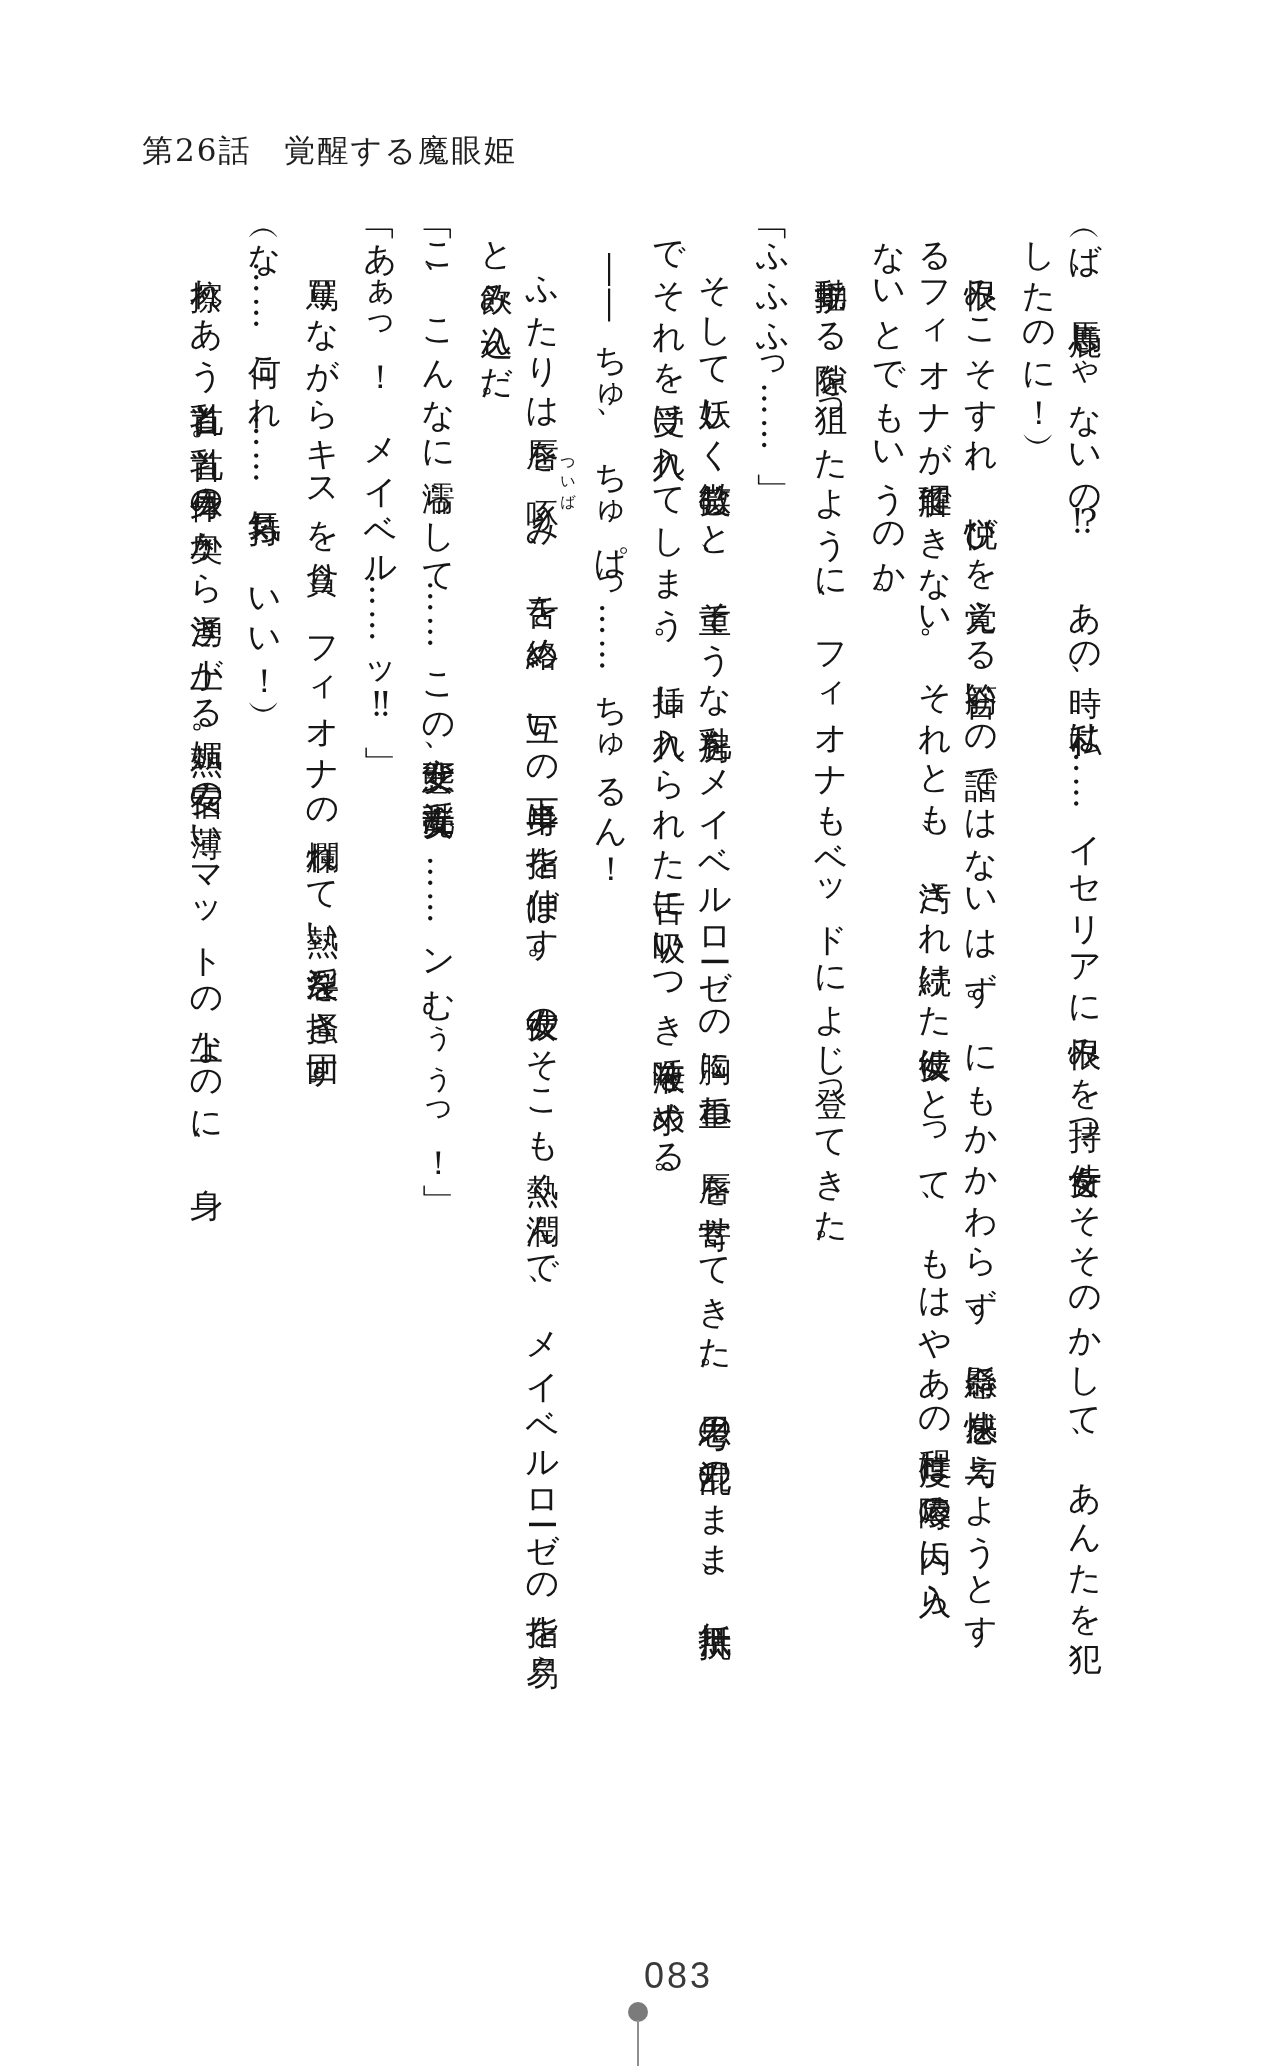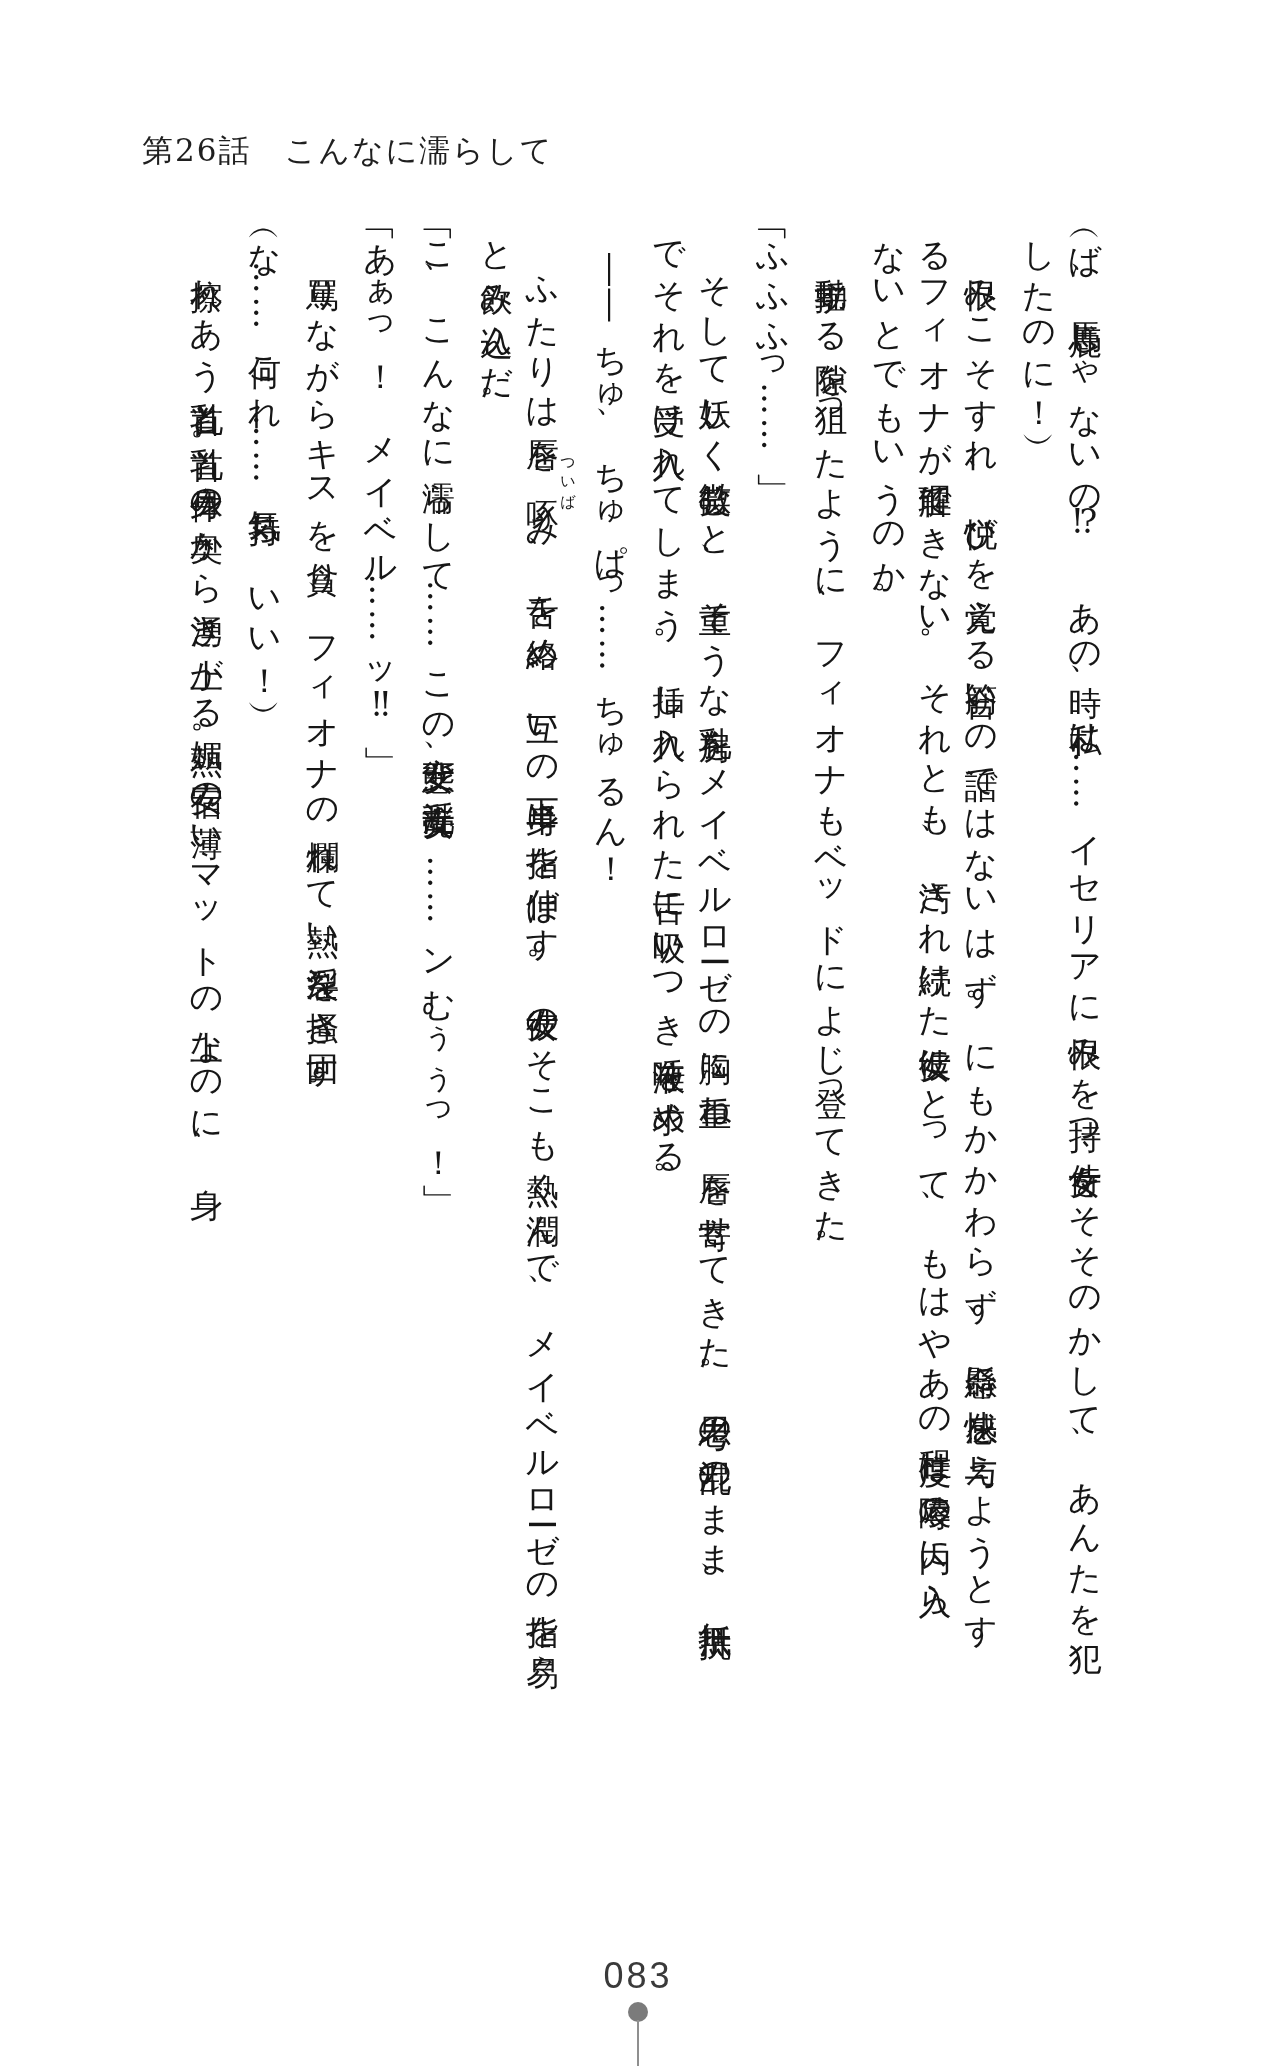--- a/index.html
+++ b/index.html
@@ -51,21 +51,21 @@
     font-size: 15px;
     letter-spacing: 0;
     color: #161616;
   }
   
   .footer-pagenum {
     position: absolute;
     left: 563px;
     top: 1955px;
     width: 150px;
-    text-align: center;
+    text-align: right;
     font-family: "Liberation Sans", sans-serif;
     font-size: 36px;
     font-weight: normal;
     letter-spacing: 3px;
     color: #3a3a3a;
   }
   .footer-dot {
     position: absolute;
     left: 628px;
     top: 2002px;
@@ -81,21 +81,21 @@
     width: 2px;
     height: 46px;
     background: #8f8f8f;
   }
 </style>
 </head>
 <body>
 
 <div class="page">
 
-  <div class="chapter-header">第26話　こんなに濡らして</div>
+  <div class="chapter-header">第26話　覚醒する魔眼姫</div>
 
   <div class="text-area">
       <p>（ば、馬鹿じゃないの⁉　あの時、私は……イセリアに恨みを持つ侍女をそそのかして、あんたを犯したのに！）</p>
       <p class="indent">恨みこそすれ、悦びを覚える筋合いの話ではないはず。にもかかわらず、懸命に快感を与えようとするフィオナが理解できない。それとも、汚され続けた彼女にとって、もはやあの程度は陵辱の内に入らないとでもいうのか。</p>
       <p class="indent">動揺する隙を狙ったように、フィオナもベッドによじ登ってきた。</p>
       <p>「ふふふっ……」</p>
       <p class="indent">そして妖しく微笑むと、重そうな乳房をメイベルローゼの胸に重ね、唇を寄せてきた。思考の混乱のまま、無抵抗でそれを受け入れてしまう。挿し入れられた舌に吸いつき唾液を求める。</p>
       <p class="indent">――ちゅ、ちゅぱっ……ちゅるん！</p>
       <p class="indent">ふたりは唇を<ruby>啄<rt>ついば</rt></ruby>み、舌を絡め、互いの下半身に指を伸ばす。彼女のそこも熱く潤んで、メイベルローゼの指を易々と飲み込んだ。</p>
       <p>「こ、こんなに濡らして……この変態女、淫乱売女！　……ンむぅぅっ！」</p>

